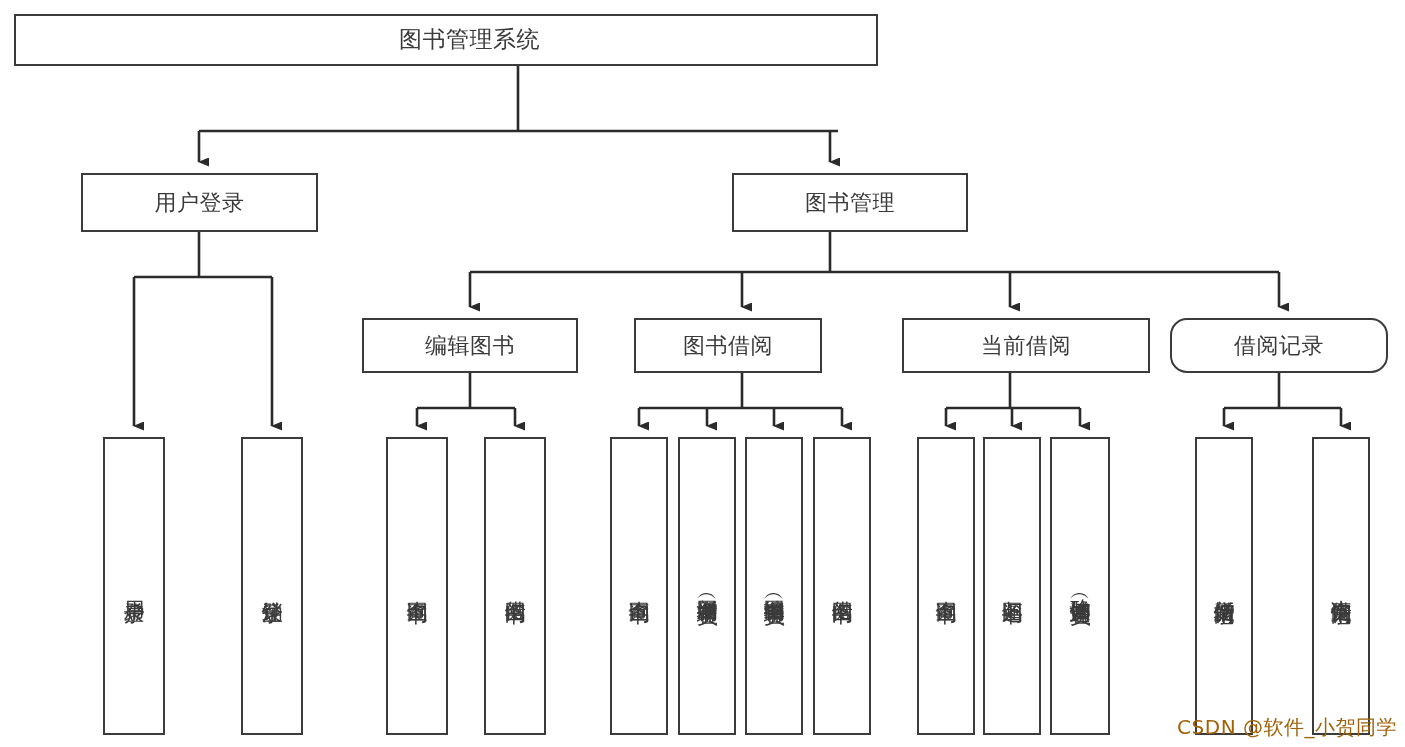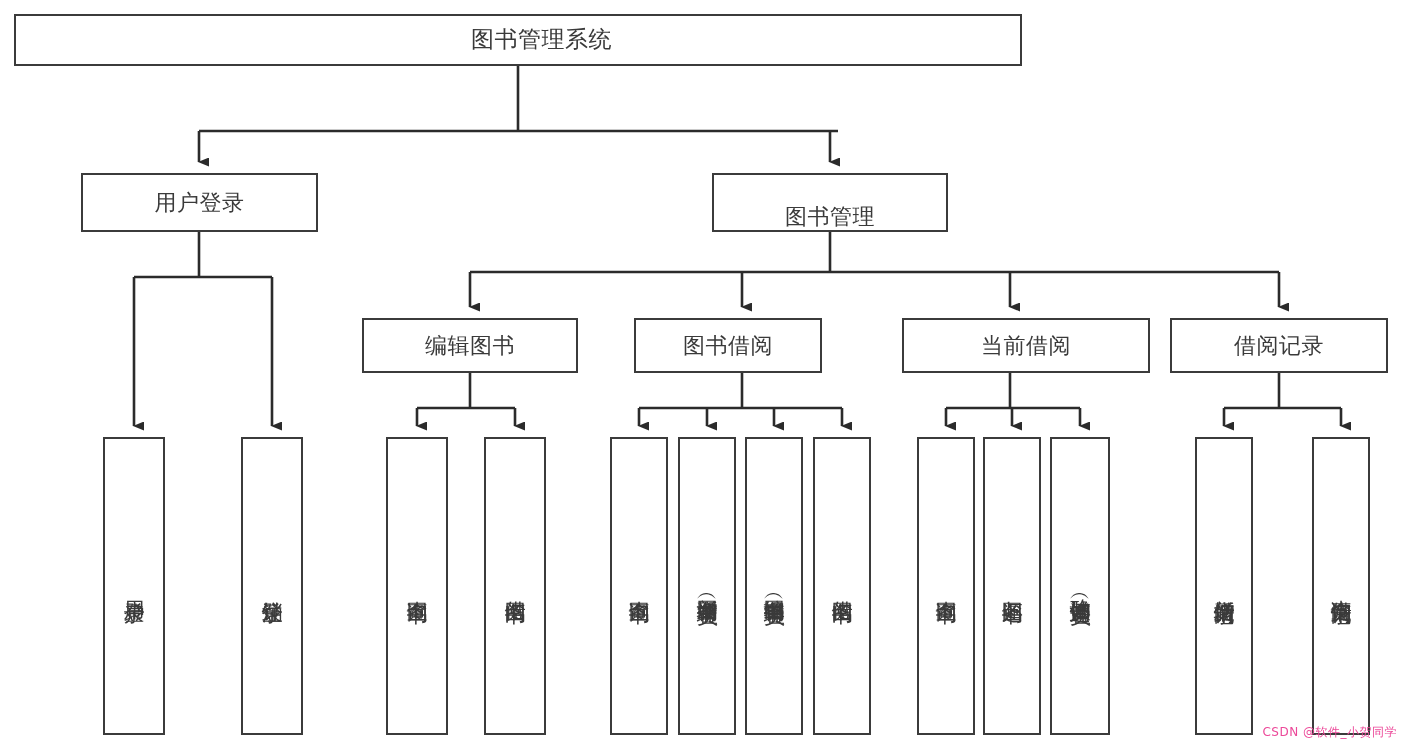--- a/index.html
+++ b/index.html
@@ -57,22 +57,22 @@
     writing-mode: vertical-rl;
     text-orientation: upright;
     display: block;
     max-height: 100%;
     line-height: 1.06;
   }
   .watermark {
     position: absolute;
     right: 8px;
     bottom: 6px;
-    font-size: 12px;
-    color: #ec4899;
+    font-size: 20px;
+    color: #a16207;
     white-space: nowrap;
     z-index: 5;
     letter-spacing: 0.5px;
   }
 </style>
 </head>
 <body>
 
 <div id="diagram-root">
 
@@ -119,43 +119,43 @@
       <path d="M1012,408 L1012,426" marker-end="url(#arrowhead)"></path>
       <path d="M1080,408 L1080,426" marker-end="url(#arrowhead)"></path>
 
       <path d="M1279,373 L1279,408"></path>
       <path d="M1224,408 L1341,408"></path>
       <path d="M1224,408 L1224,426" marker-end="url(#arrowhead)"></path>
       <path d="M1341,408 L1341,426" marker-end="url(#arrowhead)"></path>
     </g>
   </svg>
 
-  <div class="node horiz root" id="node-root" style="left: 14px; top: 14px; width: 1008px; height: 52px; padding-left: 47px;">
+  <div class="node horiz root" id="node-root" style="left: 14px; top: 14px; width: 864px; height: 52px; padding-left: 47px;">
     <span>图书管理系统</span>
   </div>
 
   <div id="nodes-level2">
       <div class="node horiz" style="left: 81px; top: 173px; width: 237px; height: 59px;">
         <span class="">用户登录</span>
       </div>
-      <div class="node horiz" style="left: 712px; top: 173px; width: 236px; height: 59px; align-items: flex-end;">
+      <div class="node horiz" style="left: 732px; top: 173px; width: 236px; height: 59px;">
         <span class="">图书管理</span>
       </div>
     </div>
   <div id="nodes-level3">
       <div class="node horiz" style="left: 362px; top: 318px; width: 216px; height: 55px;">
         <span class="">编辑图书</span>
       </div>
       <div class="node horiz" style="left: 634px; top: 318px; width: 188px; height: 55px;">
         <span class="">图书借阅</span>
       </div>
       <div class="node horiz" style="left: 902px; top: 318px; width: 248px; height: 55px;">
         <span class="">当前借阅</span>
       </div>
-      <div class="node horiz" style="left: 1170px; top: 318px; width: 218px; height: 55px;">
+      <div class="node horiz" style="left: 1170px; top: 318px; width: 218px; height: 55px; border-radius: 17px;">
         <span class="">借阅记录</span>
       </div>
     </div>
   <div id="nodes-leaves">
       <div class="node leaf" style="left: 103px; top: 437px; width: 62px; height: 298px;">
         <span class="leaf-label">用户登录</span>
       </div>
       <div class="node leaf" style="left: 241px; top: 437px; width: 62px; height: 298px;">
         <span class="leaf-label">注销登录</span>
       </div>

